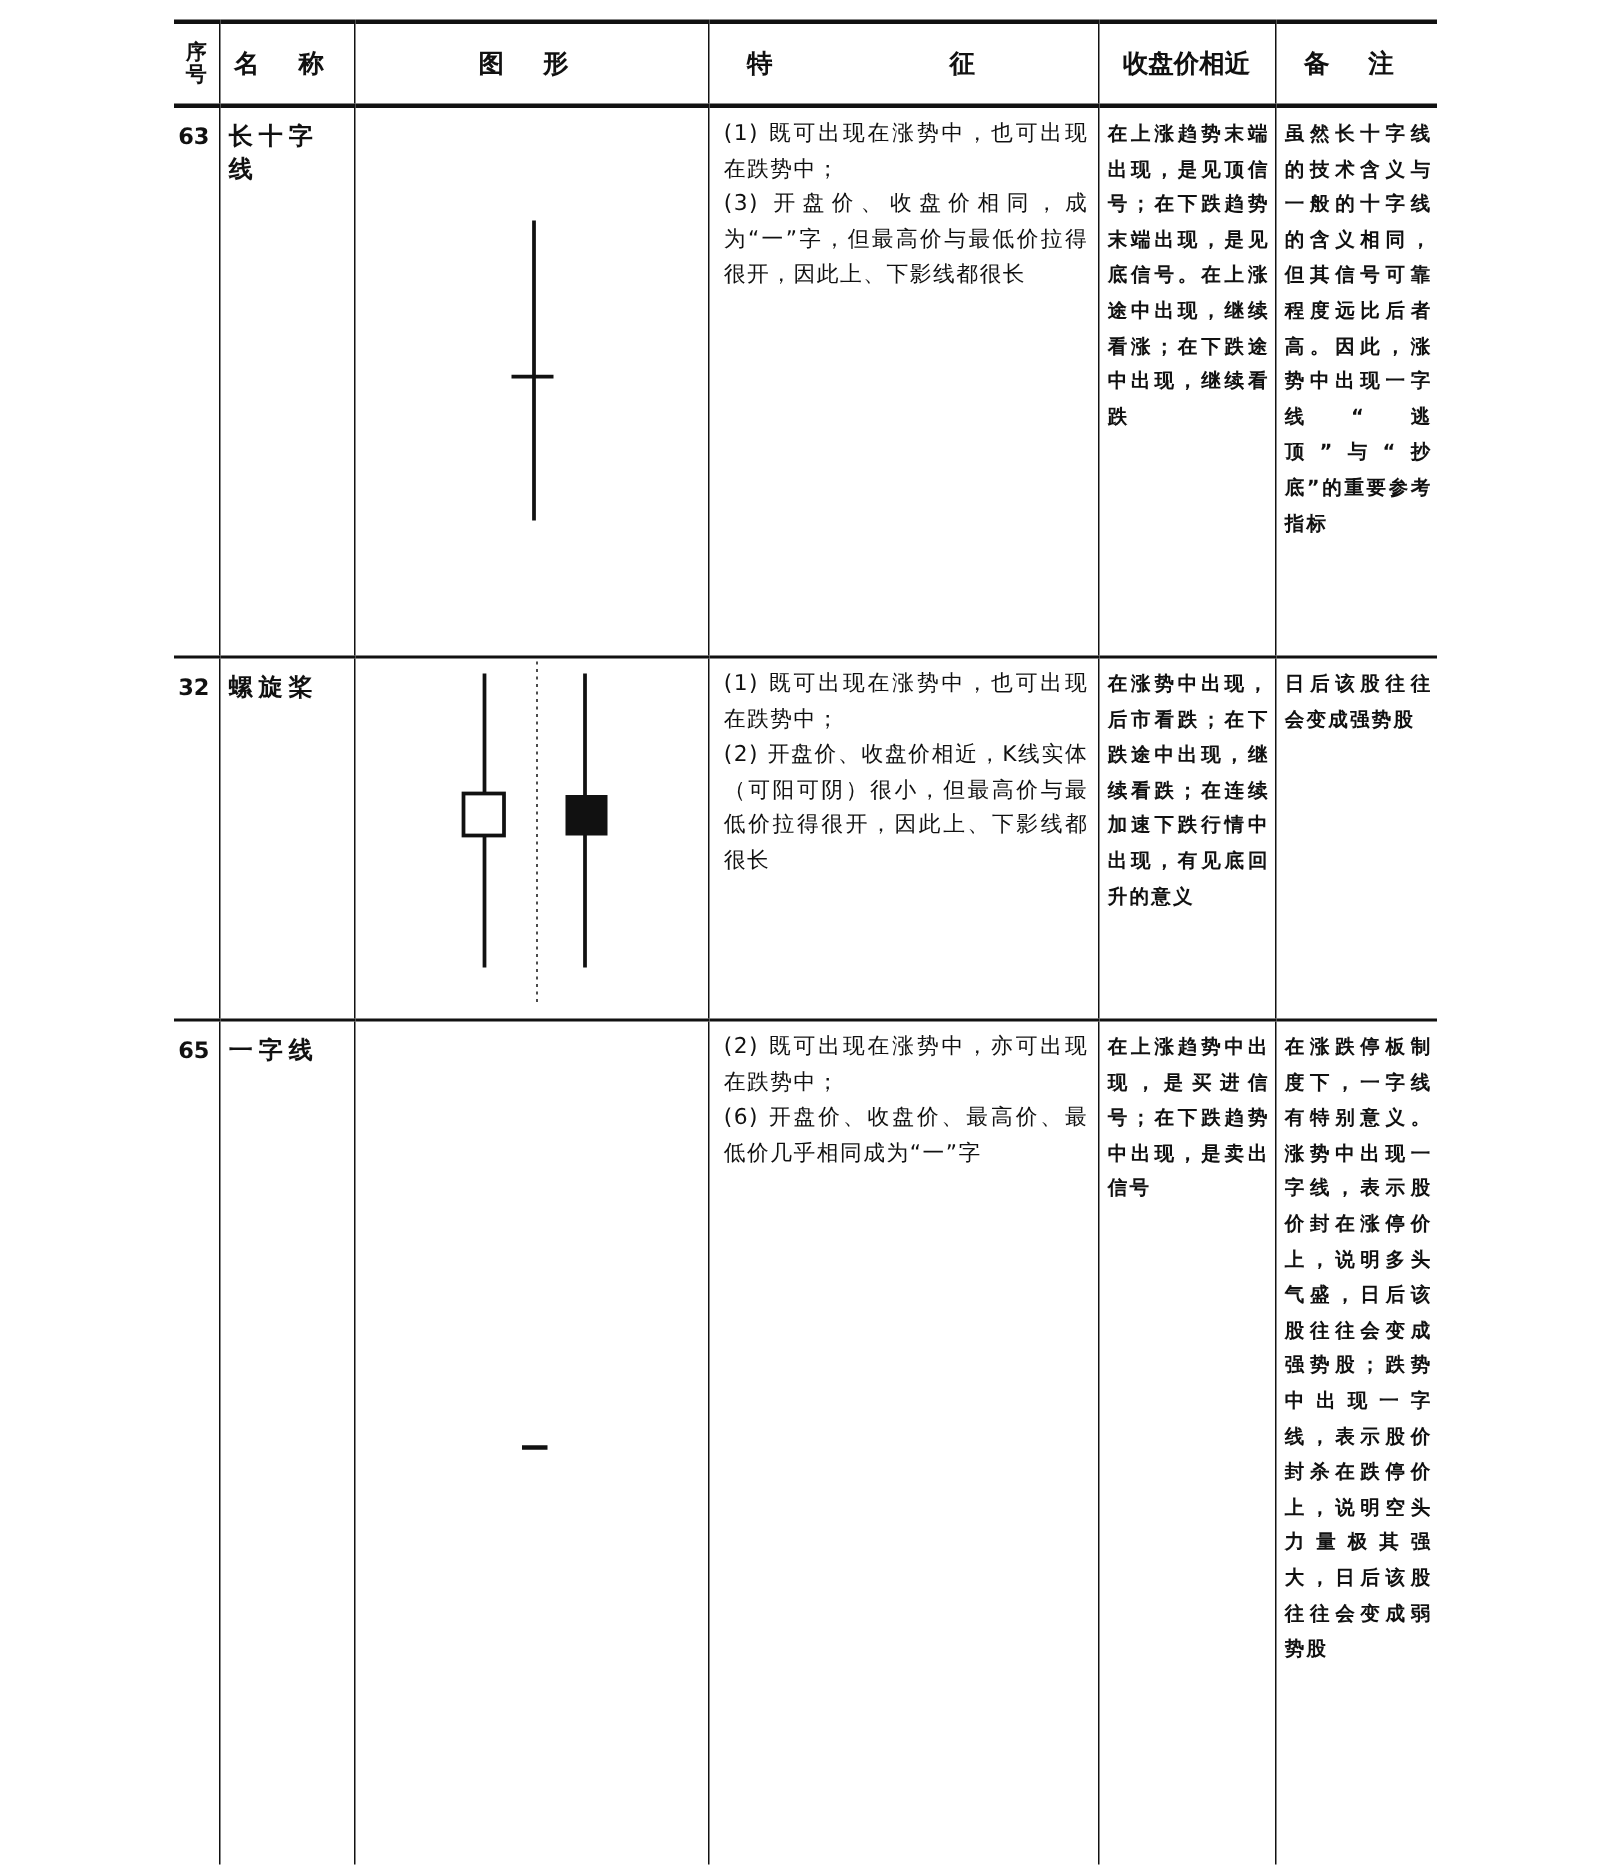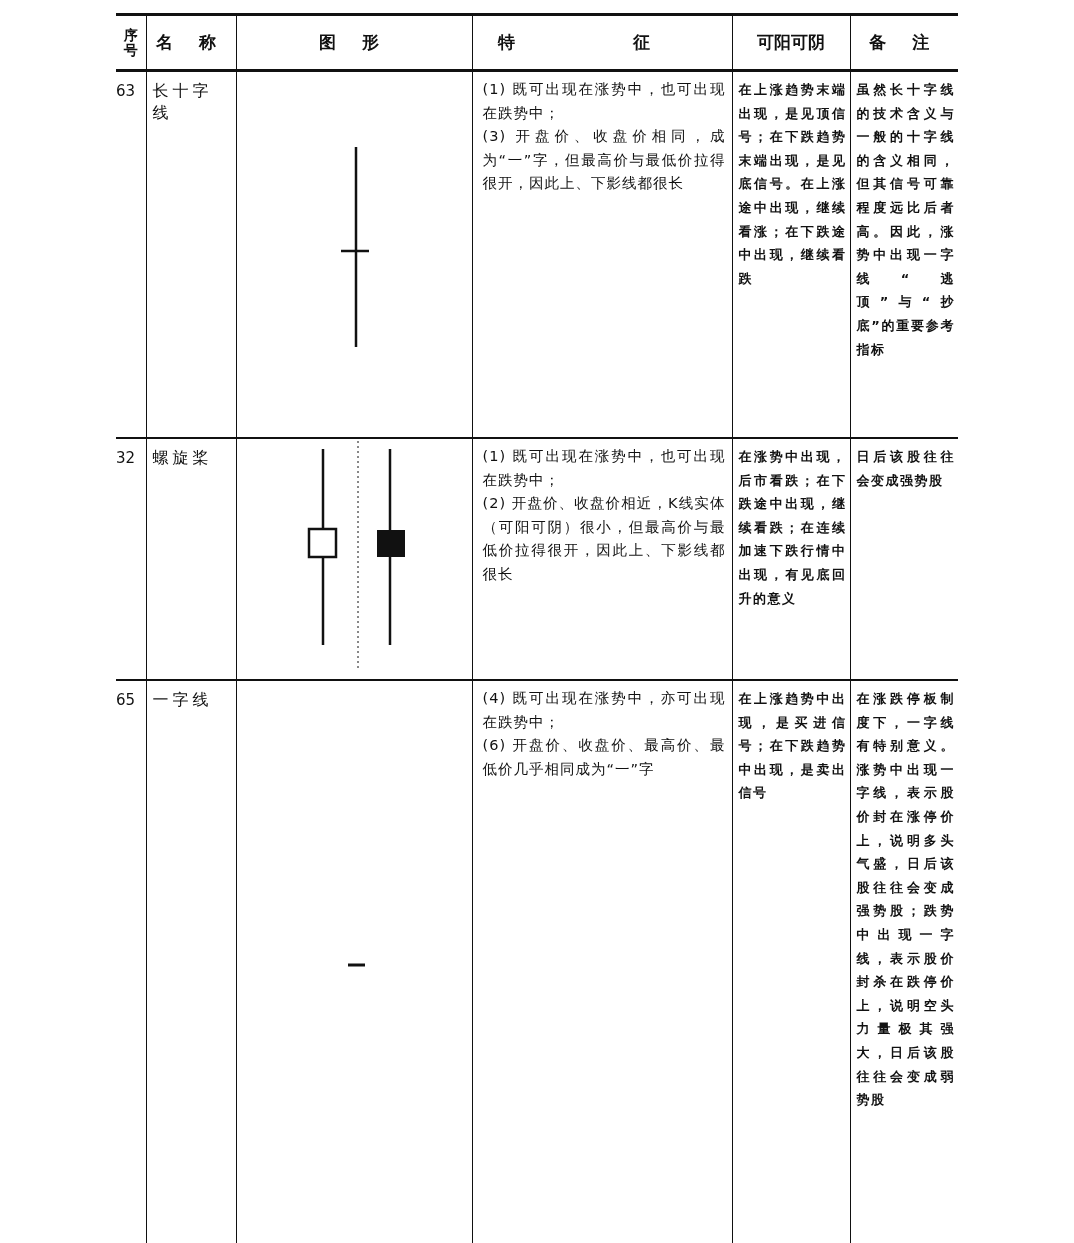--- a/index.html
+++ b/index.html
@@ -41,25 +41,25 @@
     .col-note { width: 108px; }
 
     .hdr-no {
       font-size: 14px; line-height: 15px; writing-mode: horizontal-tb;
     }
     .hdr-no span { display: block; }
     .hdr-spaced { letter-spacing: 10px; }
     .hdr-wide { letter-spacing: 56px; }
 
     .cell-no {
-      font-weight: normal; font-size: 15px; text-align: left;
+      font-weight: bold; font-size: 15px; text-align: center;
       padding: 10px 3px 0 0 !important;
     }
     .cell-name {
-      font-weight: normal; font-size: 16px; line-height: 22px;
+      font-weight: bold; font-size: 16px; line-height: 22px;
       padding: 8px 4px 0 6px !important; letter-spacing: 4px;
     }
     .cell-text {
       font-size: 14.5px; line-height: 23.5px; font-weight: normal;
       padding: 6px 6px 0 10px !important; text-align: justify;
       text-align-last: left; letter-spacing: 1px;
     }
     .cell-tech, .cell-note {
       font-size: 13px; line-height: 23.6px; font-weight: bold;
       padding: 6px 3px 0 6px !important; letter-spacing: 1.5px;
@@ -91,21 +91,21 @@
         <tr class="hdr">
       <th>
         <div class="hdr-no">
           <span>序</span>
           <span>号</span>
         </div>
       </th>
       <th class="hdr-spaced">名 称</th>
       <th class="hdr-spaced">图 形</th>
       <th class="hdr-wide">特 征</th>
-      <th>可阳可阴</th>
+      <th>收盘价相近</th>
       <th class="hdr-spaced">备 注</th>
     </tr>
 
     <tr class="row row63">
       <td class="cell-no">63</td>
       <td class="cell-name">长十字线</td>
       <td class="fig-cell">
         <svg class="fig-svg" width="236" height="355">
           <line x1="119" y1="75" x2="119" y2="275" stroke="#111" stroke-width="2.5"></line>
           <line x1="104" y1="179" x2="132" y2="179" stroke="#111" stroke-width="2.5"></line>
@@ -144,21 +144,21 @@
 
     <tr class="row row65 last">
       <td class="cell-no">65</td>
       <td class="cell-name">一字线</td>
       <td class="fig-cell">
         <svg class="fig-svg" width="236" height="573">
           <line x1="111" y1="284" x2="128" y2="284" stroke="#111" stroke-width="3"></line>
         </svg>
       </td>
       <td class="cell-text">
-        <span class="feat-line">(4) 既可出现在涨势中，亦可出现在跌势中；</span>
+        <span class="feat-line">(2) 既可出现在涨势中，亦可出现在跌势中；</span>
         <span class="feat-line">(6) 开盘价、收盘价、最高价、最低价几乎相同成为“一”字</span>
       </td>
       <td class="cell-tech">在上涨趋势中出现，是买进信号；在下跌趋势中出现，是卖出信号</td>
       <td class="cell-note">在涨跌停板制度下，一字线有特别意义。涨势中出现一字线，表示股价封在涨停价上，说明多头气盛，日后该股往往会变成强势股；跌势中出现一字线，表示股价封杀在跌停价上，说明空头力量极其强大，日后该股往往会变成弱势股</td>
     </tr>
   </tbody>
     </table>
 </div>
 
 </body></html>

